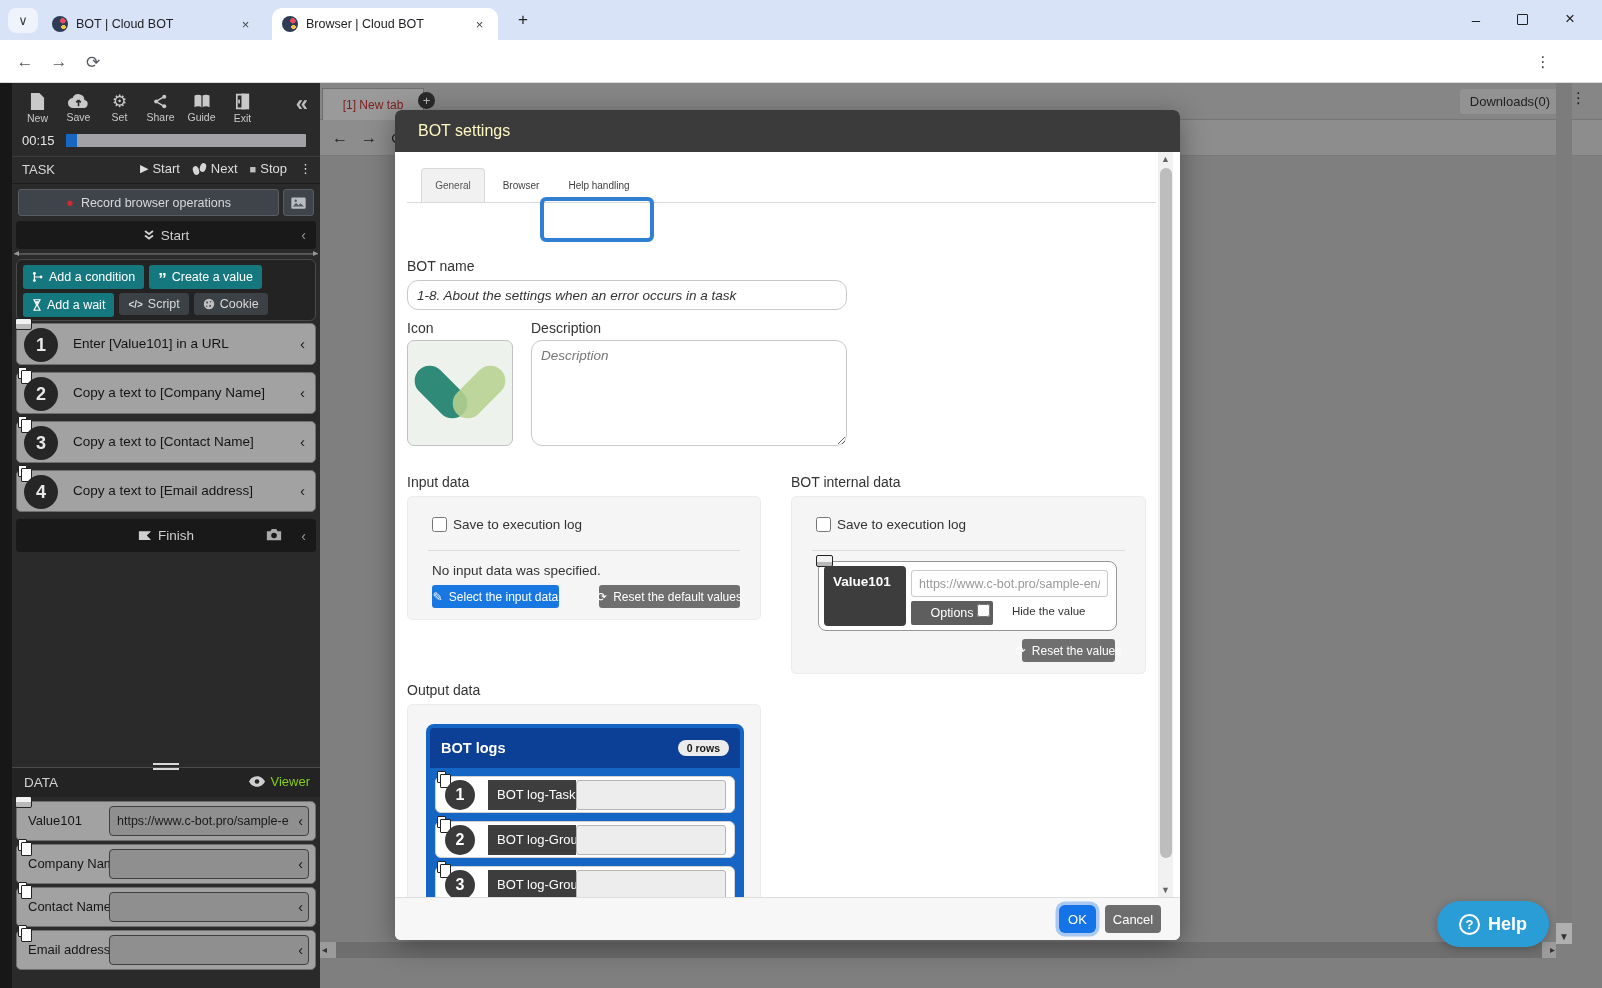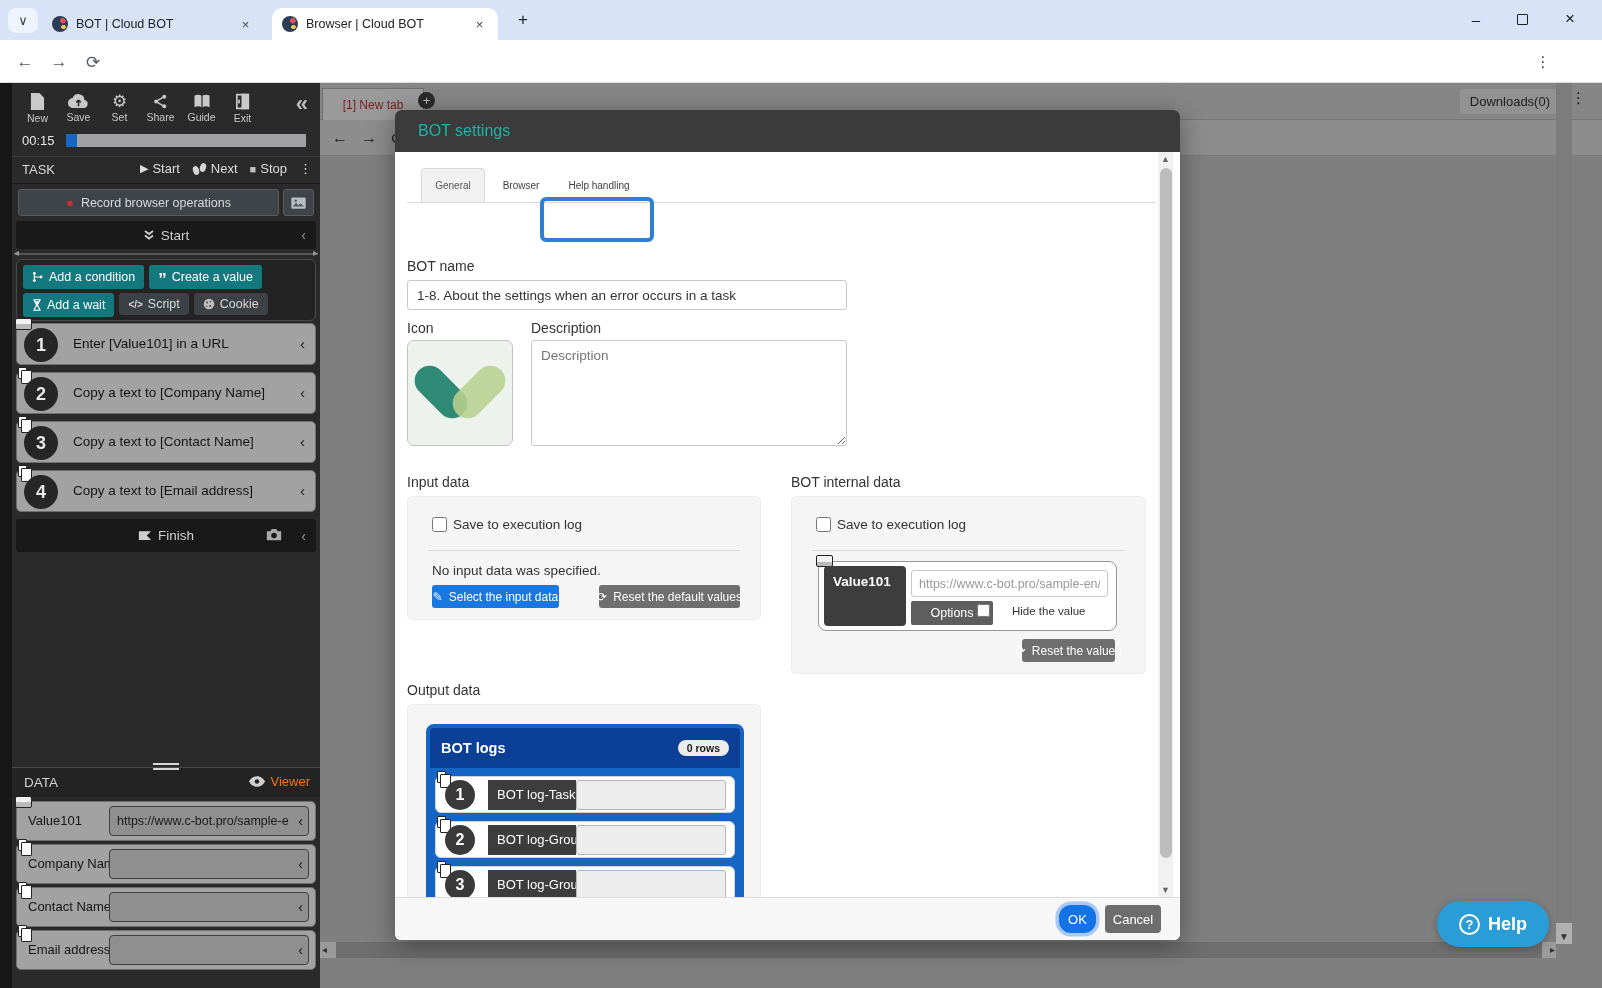--- a/index.html
+++ b/index.html
@@ -66,40 +66,40 @@
   .step { position:absolute; left:4px; right:4px; height:42px; background:#a2a2a2; border:1px solid #6e6e6e; border-radius:5px; cursor:pointer; }
   .stepnum { position:absolute; left:7px; top:4px; width:34px; height:34px; border-radius:50%; background:#262626; color:#e8e8e8; font-size:18px; font-weight:bold; display:flex; align-items:center; justify-content:center; }
   .steplabel { position:absolute; left:56px; top:12px; font-size:13.5px; color:#141414; white-space:nowrap; overflow:hidden; right:26px; }
   .stepch { position:absolute; right:10px; top:11px; color:#1b1b1b; font-size:15px; }
   .kbicon { position:absolute; top:-6px; left:-2px; width:17px; height:12px; background:linear-gradient(#f2f2f2 55%, #b9b9b9 55%); border:1px solid #232323; border-radius:2px; }
   .cpicon { position:absolute; top:-6px; left:1px; width:9px; height:12px; background:#fff; border:1px solid #232323; border-radius:1px; }
   .cpicon::before { content:""; position:absolute; left:2px; top:2px; width:9px; height:12px; background:#fff; border:1px solid #232323; border-radius:1px; }
   .datahdr { position:absolute; left:0px; right:0px; top:684px; height:30px; background:#232323; border-top:1px solid #4a4a4a; }
   .grip { position:absolute; left:50%; top:-5px; width:26px; height:7px; border-top:2px solid #d9d9d9; border-bottom:2px solid #d9d9d9; transform:translateX(-50%); cursor:row-resize; }
   .datatitle { position:absolute; left:12px; top:7px; font-size:13.5px; color:#d2d2d2; }
-  .viewer { position:absolute; right:10px; top:6px; display:flex; align-items:center; gap:5px; font-size:13px; color:#f97316; cursor:pointer; }
+  .viewer { position:absolute; right:10px; top:6px; display:flex; align-items:center; gap:5px; font-size:13px; color:#84cc16; cursor:pointer; }
   .drow { position:absolute; left:4px; right:4px; height:40px; background:#a2a2a2; border:1px solid #6e6e6e; border-radius:5px; }
   .dlabel { position:absolute; left:11px; top:11px; width:86px; font-size:13px; color:#161616; white-space:nowrap; overflow:hidden; }
   .dval { position:absolute; left:92px; right:6px; top:4px; bottom:4px; background:#8f8f8f; border:1px solid #3f3f3f; border-radius:4px; overflow:hidden; }
   .dvaltext { position:absolute; left:7px; top:7px; right:18px; font-size:12.5px; color:#1b1b1b; white-space:nowrap; overflow:hidden; }
   .dvalch { position:absolute; right:5px; top:6px; color:#161616; font-size:14px; }
 
   
   .modal { position:absolute; left:395px; top:27px; width:785px; height:830px; background:#fff; border-radius:6px; box-shadow:0 6px 28px rgba(0,0,0,.38); z-index:5; }
-  .mhead { position:absolute; left:0; top:0; right:0; height:42px; background:#3b3b3b; border-radius:6px 6px 0 0; display:flex; align-items:center; padding-left:23px; color:#14b8a6; font-size:16px; }
+  .mhead { position:absolute; left:0; top:0; right:0; height:42px; background:#3b3b3b; border-radius:6px 6px 0 0; display:flex; align-items:center; padding-left:23px; color:#fef9c3; font-size:16px; }
   .mbody { position:absolute; left:0; top:42px; right:0; bottom:43px; overflow:hidden; }
   .mscroll { position:absolute; right:7px; top:42px; bottom:43px; width:15px; background:#f1f1f1; z-index:6; }
   .mthumb { position:absolute; left:1.5px; width:12px; top:16px; height:690px; background:#bdbdbd; border-radius:6px; cursor:pointer; }
   .sarrow { position:absolute; left:0; width:15px; height:14px; display:flex; align-items:center; justify-content:center; font-size:9px; color:#666; cursor:pointer; }
   .mtab { position:absolute; top:16px; height:34px; display:flex; align-items:center; justify-content:center; font-size:10px; color:#3f3f3f; cursor:pointer; }
   .mtab.active { background:#f1f1f1; border:1px solid #d9d9d9; border-bottom:none; border-radius:4px 4px 0 0; color:#555; }
   .tabline { position:absolute; left:12px; right:24px; top:50px; border-bottom:1px solid #d9d9d9; }
   .hl { position:absolute; left:145px; top:45px; width:114px; height:45px; border:4px solid #2f80d2; border-radius:6px; pointer-events:none; z-index:3; }
   .flabel { position:absolute; font-size:14px; color:#333; }
-  .tinput { position:absolute; border:1px solid #c9c9c9; border-radius:3px; font-size:13.5px; color:#333; padding:0 9px; font-family:inherit; background:#fff; }
+  .tinput { position:absolute; border:1px solid #c9c9c9; border-radius:11px; font-size:13.5px; color:#333; padding:0 9px; font-family:inherit; background:#fff;font-style:italic; }
   .iconbox { position:absolute; left:12px; top:188px; width:106px; height:106px; border:1px solid #c2c2c2; border-radius:7px; background:#edf3ec; cursor:pointer; overflow:hidden; }
   .arm { position:absolute; width:30px; height:62px; border-radius:15px; }
   .arm-l { background:#2f8a78; transform:rotate(-45deg); left:18px; top:20px; }
   .arm-r { background:#b7d08f; transform:rotate(45deg); right:18px; top:20px; opacity:.88; }
   .mpanel { position:absolute; background:#f5f5f5; border:1px solid #ececec; border-radius:5px; }
   .ckrow { display:flex; align-items:center; gap:6px; font-size:13.5px; color:#333; }
   .ckrow input { width:15px; height:15px; }
   .pdiv { border-bottom:1px solid #dcdcdc; }
   .btn { display:inline-flex; align-items:center; justify-content:center; gap:6px; color:#fff; font-size:12px; border-radius:3px; cursor:pointer; white-space:nowrap; }
   .btn.blue { background:#1877e0; }
@@ -112,21 +112,21 @@
   .hiderow input { width:13px; height:13px; }
   .blogcard { position:absolute; left:18px; top:19px; right:16px; height:400px; background:#1565c5; border:4px solid #1565c5; border-radius:8px; }
   .bloghead { height:40px; background:#0c3f96; border-radius:4px 4px 0 0; display:flex; align-items:center; justify-content:space-between; padding:0 11px; }
   .blogtitle { color:#fff; font-size:14.5px; font-weight:bold; }
   .badge { background:#ececec; color:#1a1a1a; font-size:10.5px; font-weight:bold; border-radius:9px; padding:2px 9px; }
   .brow { position:relative; margin:8px 5px 0 5px; height:37px; background:#fff; border:1px solid #d2d2d2; border-radius:6px; }
   .bnum { position:absolute; left:9px; top:3px; width:30px; height:30px; border-radius:50%; background:#3a3a3a; color:#fff; font-weight:bold; font-size:16px; display:flex; align-items:center; justify-content:center; }
   .bchip { position:absolute; left:52px; top:3px; width:88px; height:30px; background:#3d3d3d; color:#fff; font-size:13px; padding:7px 0 0 9px; white-space:nowrap; overflow:hidden; }
   .bval { position:absolute; left:140px; right:8px; top:3px; height:30px; background:#ededed; border:1px solid #b5b5b5; border-radius:3px; }
   .mfoot { position:absolute; left:0; right:0; bottom:0; height:43px; background:#f7f7f7; border-top:1px solid #ddd; border-radius:0 0 6px 6px; display:flex; align-items:center; justify-content:flex-end; gap:9px; padding-right:19px; }
-  .okbtn { width:37px; height:28px; background:#1473e6; color:#fff; font-size:13px; border-radius:12px; display:flex; align-items:center; justify-content:center; box-shadow:0 0 0 3.5px rgba(26,115,232,.35); cursor:pointer; }
+  .okbtn { width:37px; height:28px; background:#1473e6; color:#fff; font-size:13px; border-radius:6px; display:flex; align-items:center; justify-content:center; box-shadow:0 0 0 3.5px rgba(26,115,232,.35); cursor:pointer; }
   .cancelbtn { width:56px; height:28px; background:#6d6d6d; color:#fff; font-size:13px; border-radius:4px; display:flex; align-items:center; justify-content:center; cursor:pointer; }
 
   
   .vscroll { position:absolute; left:1556px; top:0; width:16px; height:861px; background:#b0b0b0; z-index:4; }
   .vthumb { position:absolute; left:0; top:0; width:16px; height:840px; background:#7c7c7c; cursor:pointer; }
   .vda { position:absolute; left:0; bottom:2px; width:16px; text-align:center; font-size:10px; color:#333; }
   .hscroll { position:absolute; left:320px; top:859px; width:1236px; height:16px; background:#9b9b9b; z-index:4; }
   .hthumb { position:absolute; left:16px; right:14px; top:0; height:16px; background:#6e6e6e; cursor:pointer; }
   .hla { position:absolute; left:2px; top:2px; font-size:10px; color:#333; }
   .hra { position:absolute; right:1px; top:2px; font-size:10px; color:#333; }

